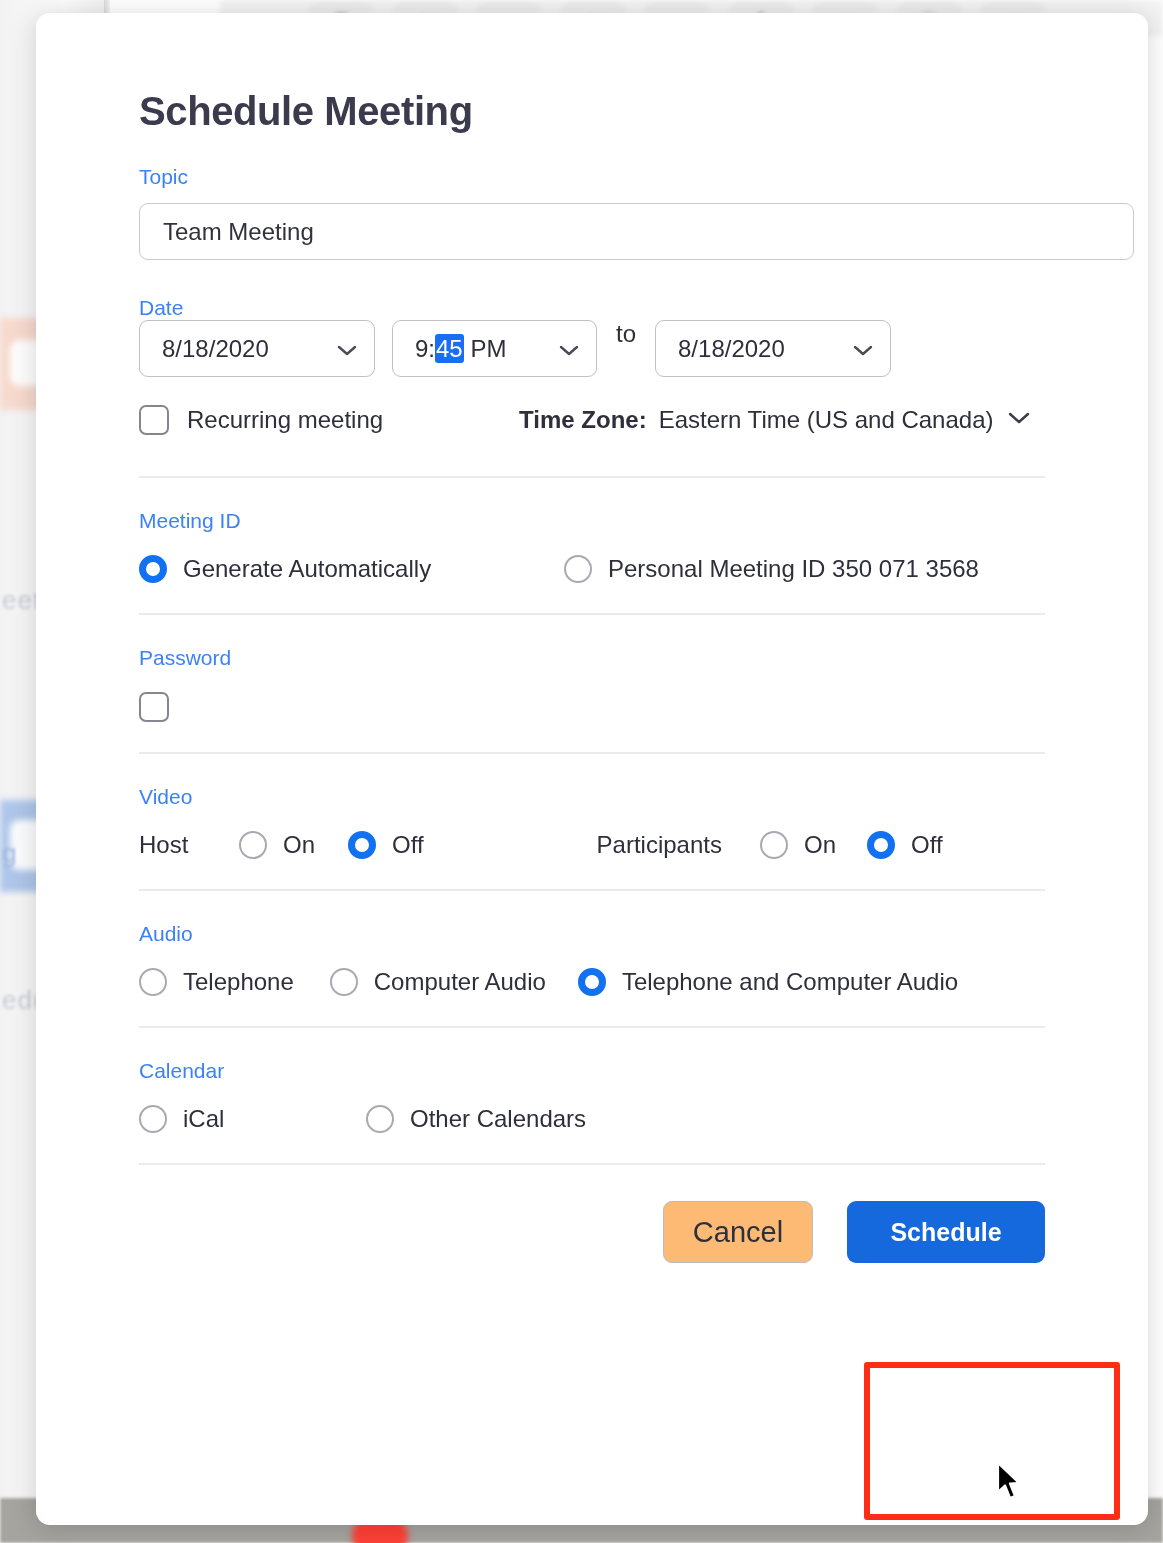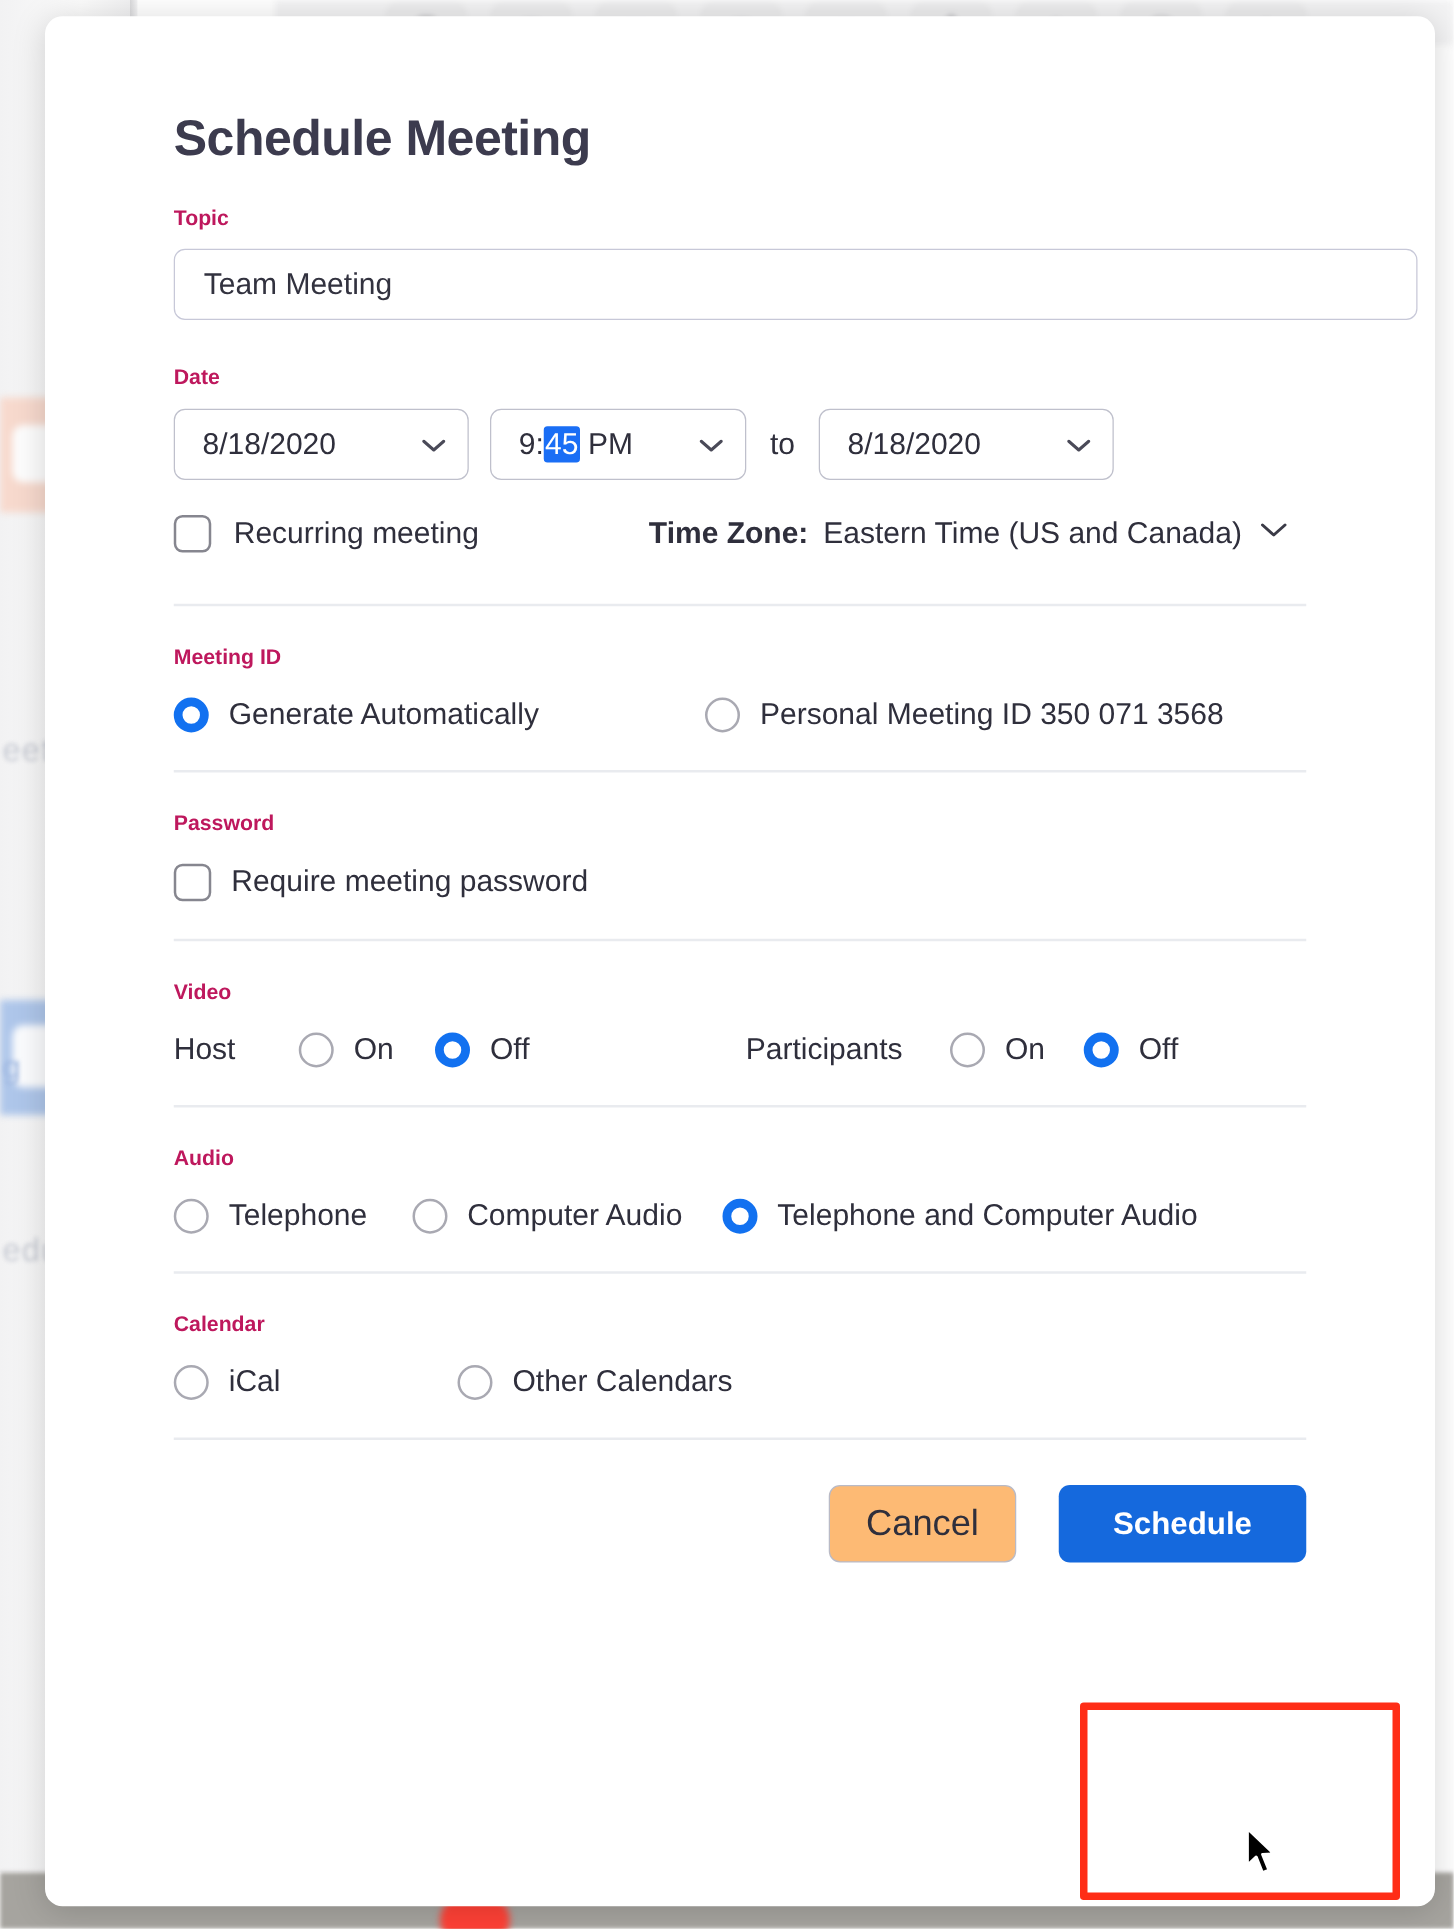--- a/index.html
+++ b/index.html
@@ -50,38 +50,38 @@
     border-radius: 14px;
     box-shadow: 0 3px 26px rgba(0,0,0,.17);
     padding: 0 103px;
     overflow: hidden;
   }
   .title {
     font-size: 40px; font-weight: bold; color: #3c3b4e;
     letter-spacing: -.4px; margin-top: 76px;
   }
   .section-label {
-    font-size: 17px; font-weight: bold; color: #be185d;
+    font-size: 21px; font-weight: normal; color: #3b82f6;
     margin-top: 0;
   }
   .hr { height: 2px; background: #e9ebef; margin: 0; }
 
   
   .topic-wrap { margin-top: 31px; }
   .topic-input {
     margin-top: 14px; width: 995px; height: 57px;
     border: 1.5px solid #c7c8d8; border-radius: 9px;
     font-family: "Liberation Sans", sans-serif;
     font-size: 24px; color: #32323f; padding: 0 23px;
     background: #fff; outline: none;
   }
 
   
   .date-wrap { margin-top: 36px; }
-  .date-row { display: flex; align-items: center; margin-top: 15px; }
+  .date-row { display: flex; align-items: flex-start; }
   .pill {
     height: 57px; border: 1.5px solid #bfc0cc; border-radius: 9px;
     display: flex; align-items: center; justify-content: space-between;
     padding: 0 17px 0 22px; background: #fff;
     font-size: 24px; color: #2f2f3c; white-space: nowrap;
   }
   .pill.w-date { width: 236px; }
   .pill.w-time { width: 205px; }
   .pill .chev { margin-left: 14px; color: #4a4a58; }
   .to-label { font-size: 24px; color: #2f2f3c; margin: 0 19px; }
@@ -258,21 +258,20 @@
         </div>
       </div>
     </div>
 
     <div class="hr"></div>
 
     <div class="block">
       <div class="section-label">Password</div>
       <div class="row">
         <div class="checkbox"></div>
-        <span class="opt-label">Require meeting password</span>
       </div>
     </div>
 
     <div class="hr"></div>
 
     <div class="block">
       <div class="section-label">Video</div>
       <div class="row">
         <span class="grp-name" style="width:100px">Host</span>
         <div class="opt">

